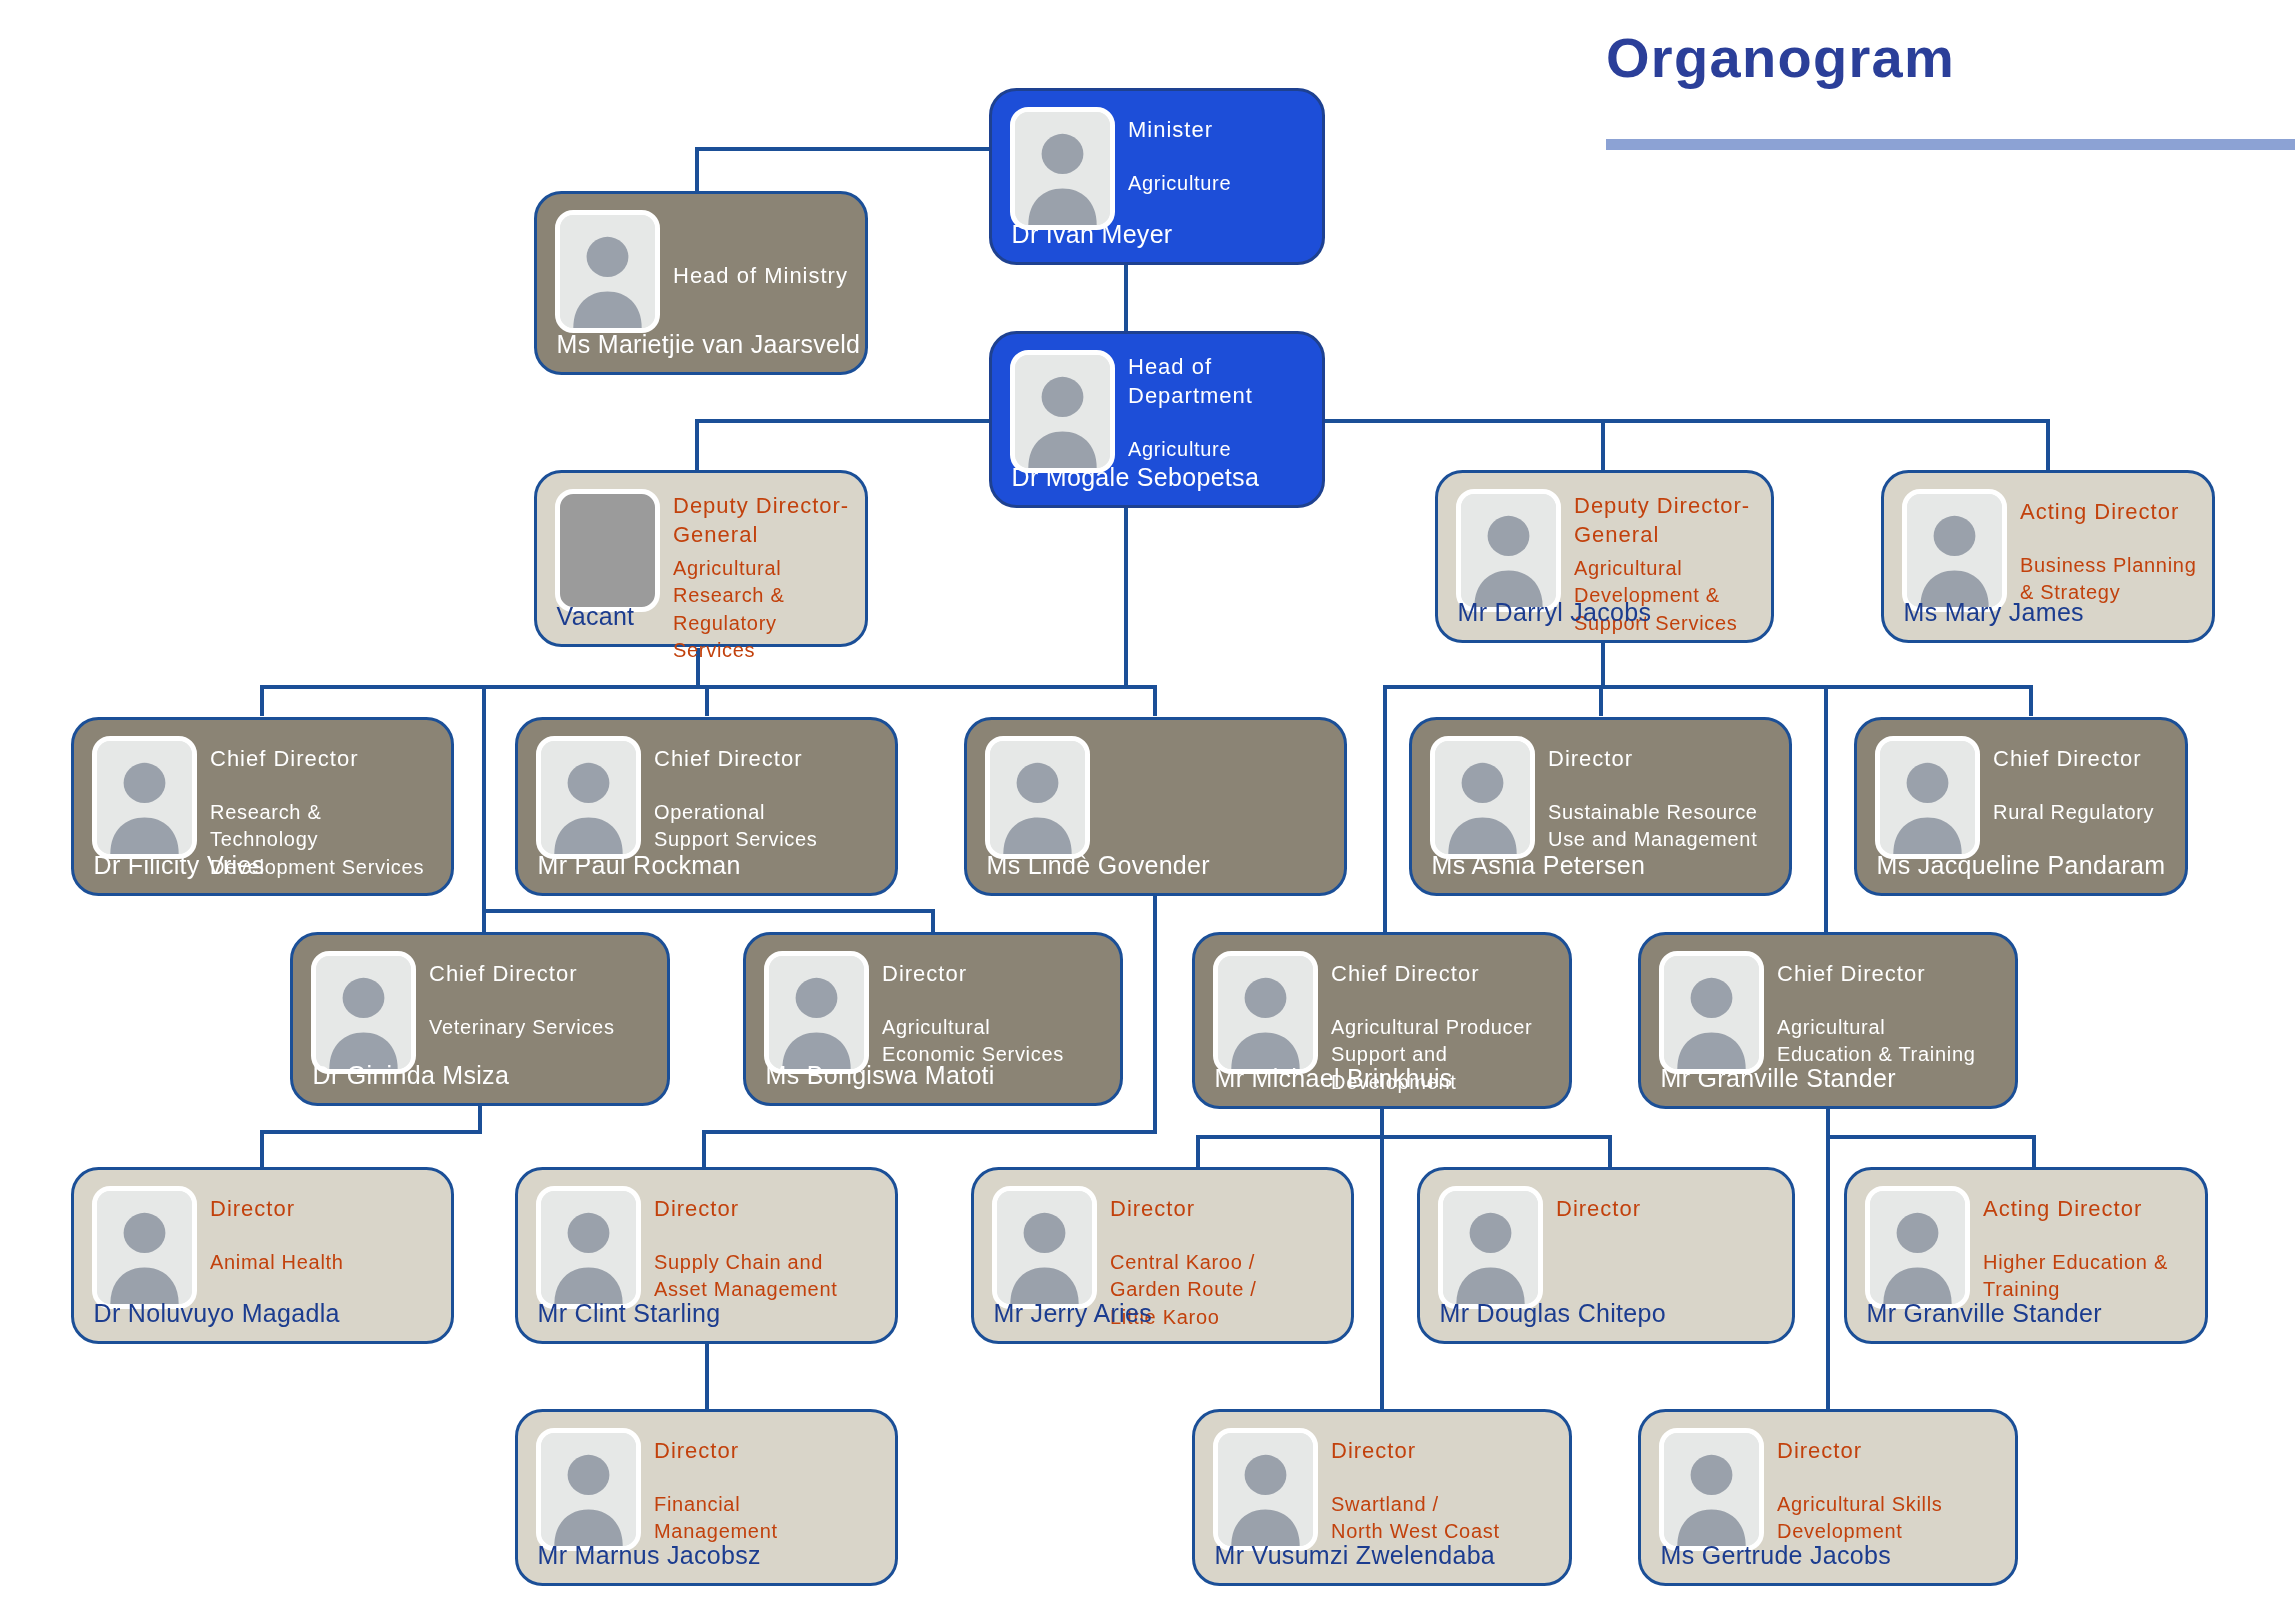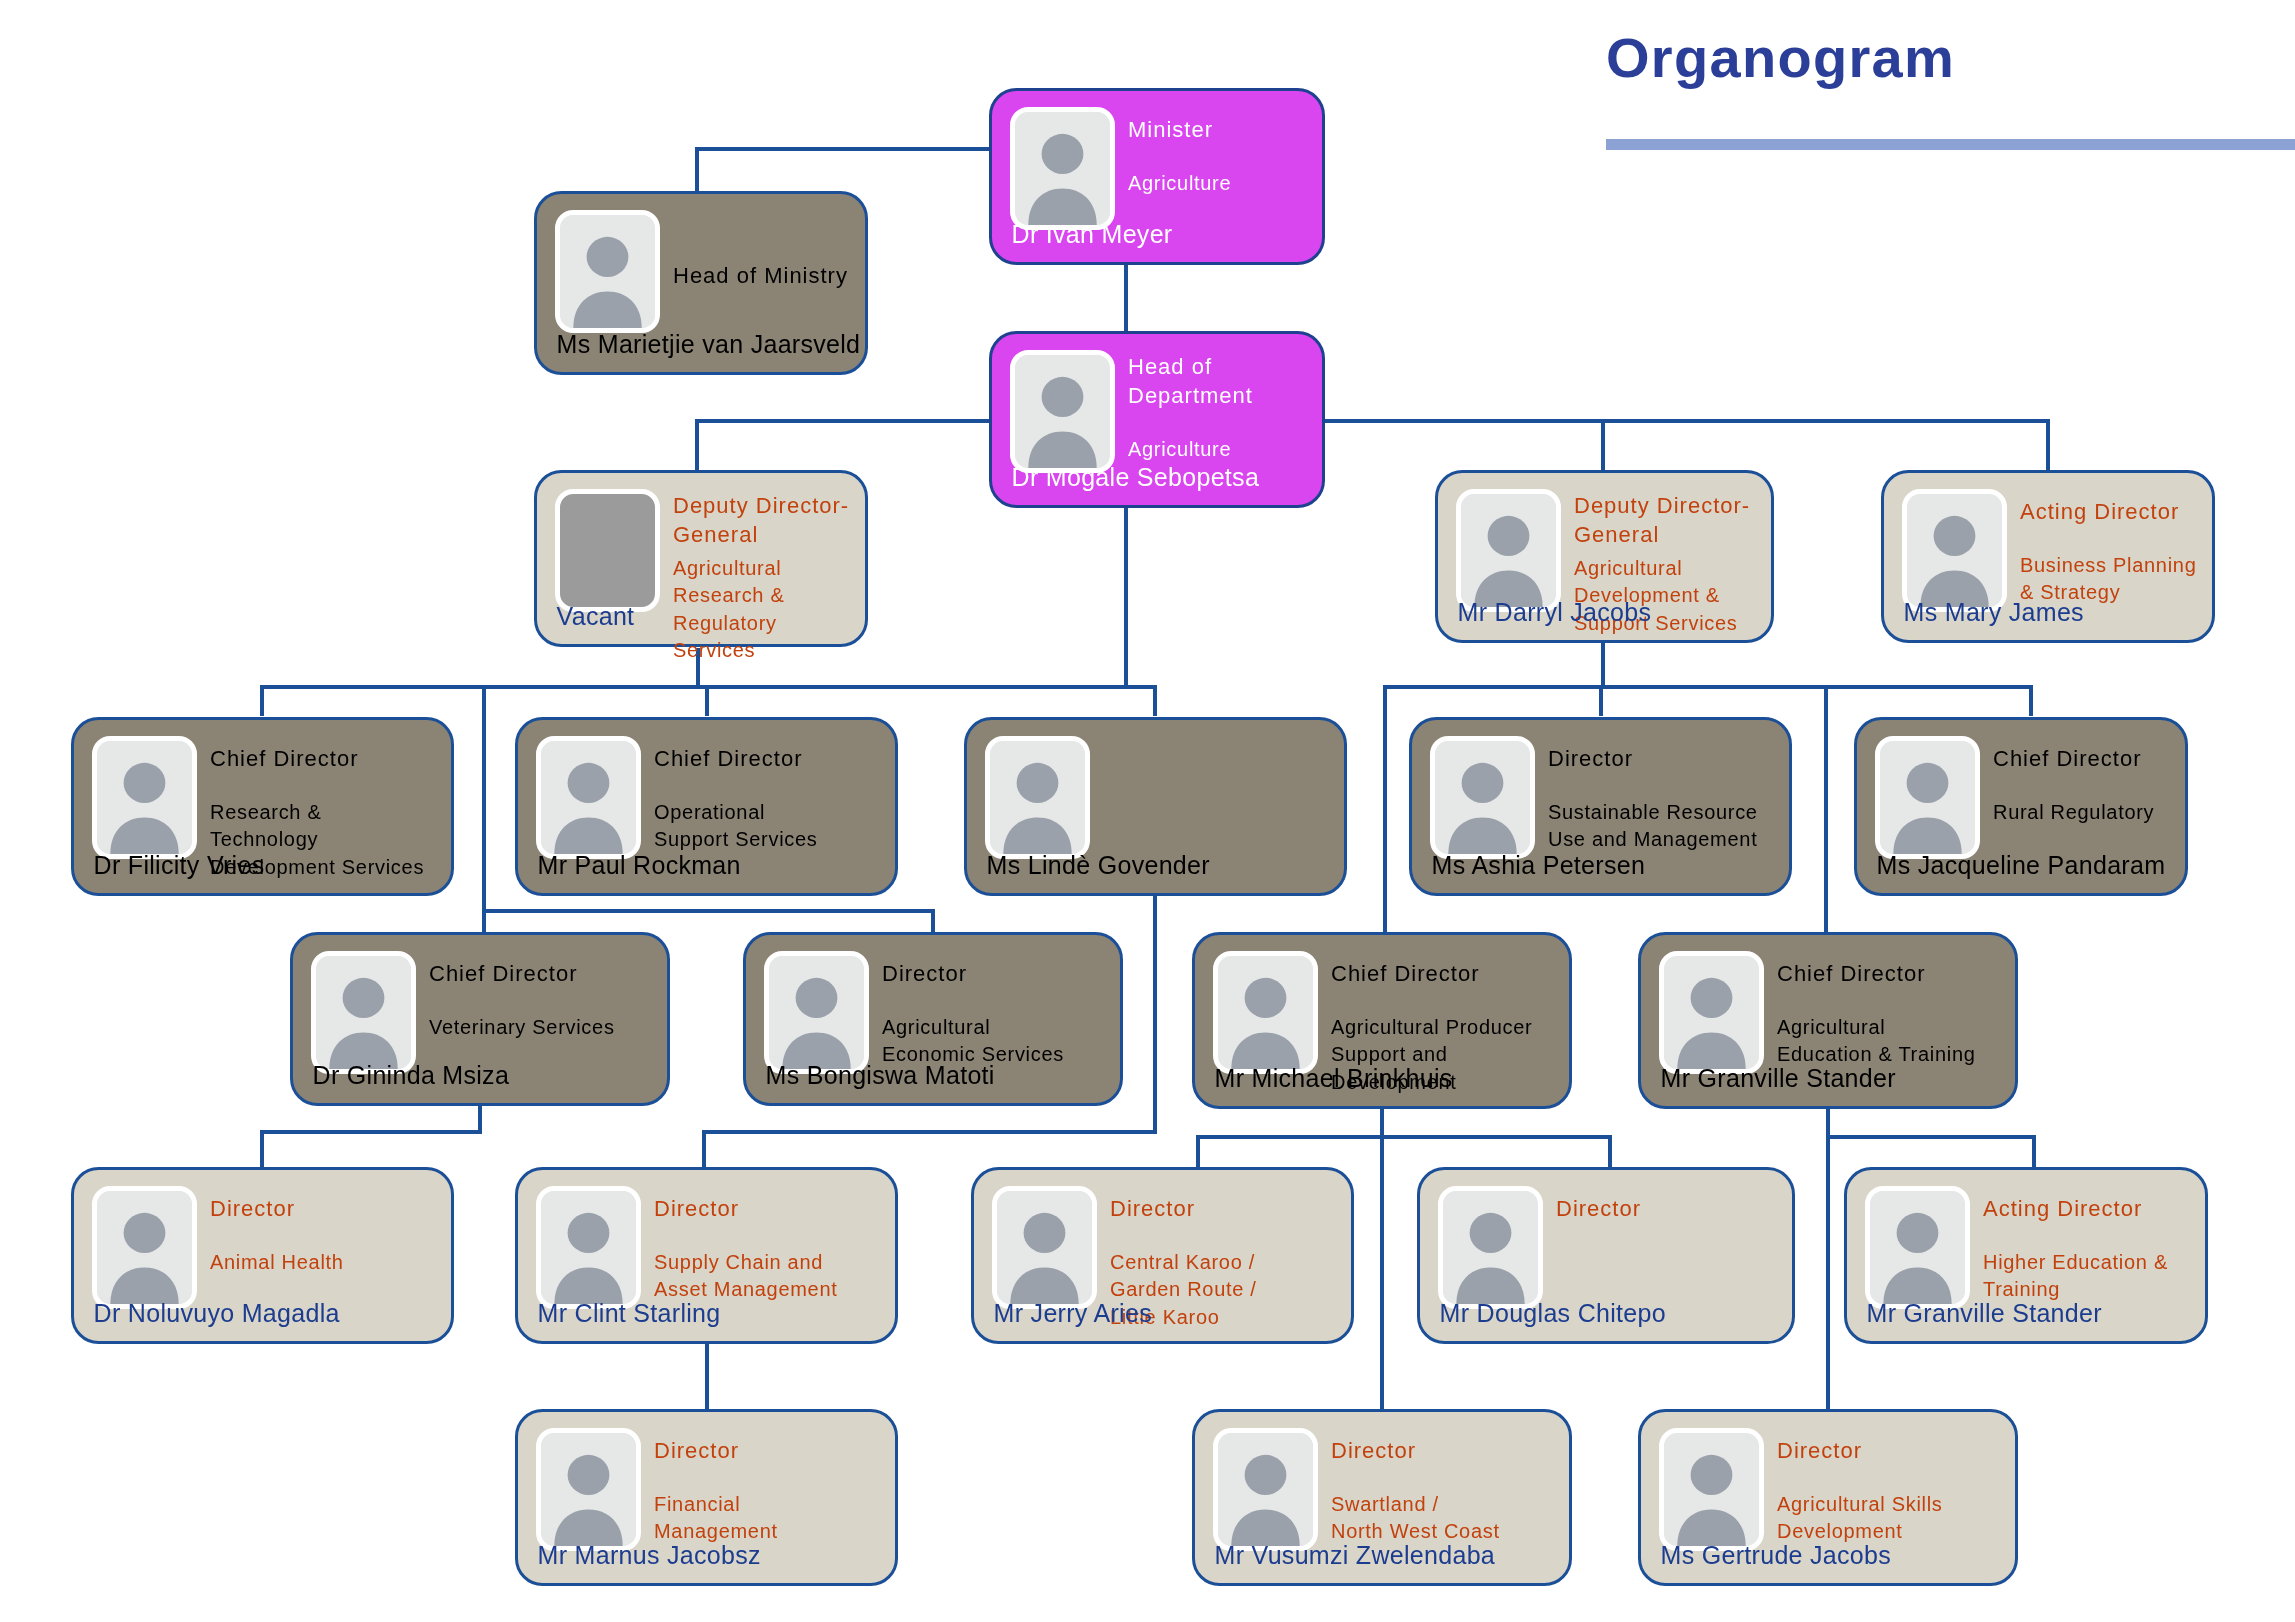--- a/index.html
+++ b/index.html
@@ -8,40 +8,40 @@
 
   .page-title{position:absolute;left:1606px;top:25px;width:654px;
               font-size:56px;font-weight:bold;letter-spacing:1.3px;color:#2B3F99;}
   .title-underline{position:absolute;left:1606px;top:139px;width:689px;height:11px;background:#8CA2D4;}
 
   
   .ln{position:absolute;background:#1B4F97;}
 
   
   .node{position:absolute;border-radius:27.5px;border:3.9px solid #1B4F97;box-sizing:border-box;}
-  .node.blue {background:#d946ef;border-color:#1E4190;}
+  .node.blue {background:#1d4ed8;border-color:#1E4190;}
   .node.olive{background:#8B8475;}
   .node.beige{background:#D9D5C9;}
 
   .photo{position:absolute;left:18.3px;top:15.7px;width:95px;height:113px;border:5.2px solid #ffffff;
          border-radius:18.3px;background:#E6E8E7;overflow:hidden;}
   .photo svg{display:block;width:100%;height:100%;}
   .photo.empty{background:#9B9B9B;}
 
   .roleblock{position:absolute;left:136px;top:23.6px;right:11.8px;}
   .role{font-size:22px;line-height:1.32;letter-spacing:1px;white-space:pre-line;}
   .unit{font-size:20px;line-height:1.38;letter-spacing:0.7px;white-space:pre-line;margin-top:26px;}
   .tight .unit{margin-top:5.2px;}
   .mid .roleblock{top:67px;}
 
   .name{position:absolute;left:19.6px;bottom:13px;font-size:25px;font-weight:normal;
         letter-spacing:0.3px;white-space:nowrap;}
 
   .blue  .role,.blue  .unit,.blue  .name{color:#ffffff;}
-  .olive .role,.olive .unit,.olive .name{color:#000000;}
+  .olive .role,.olive .unit,.olive .name{color:#ffffff;}
   .beige .role,.beige .unit{color:#c2410c;}
   .beige .name{color:#1B3C8F;}
 </style>
 </head>
 <body>
 
 <div class="stage">
 
   <div class="page-title">Organogram</div>
   <div class="title-underline"></div>

